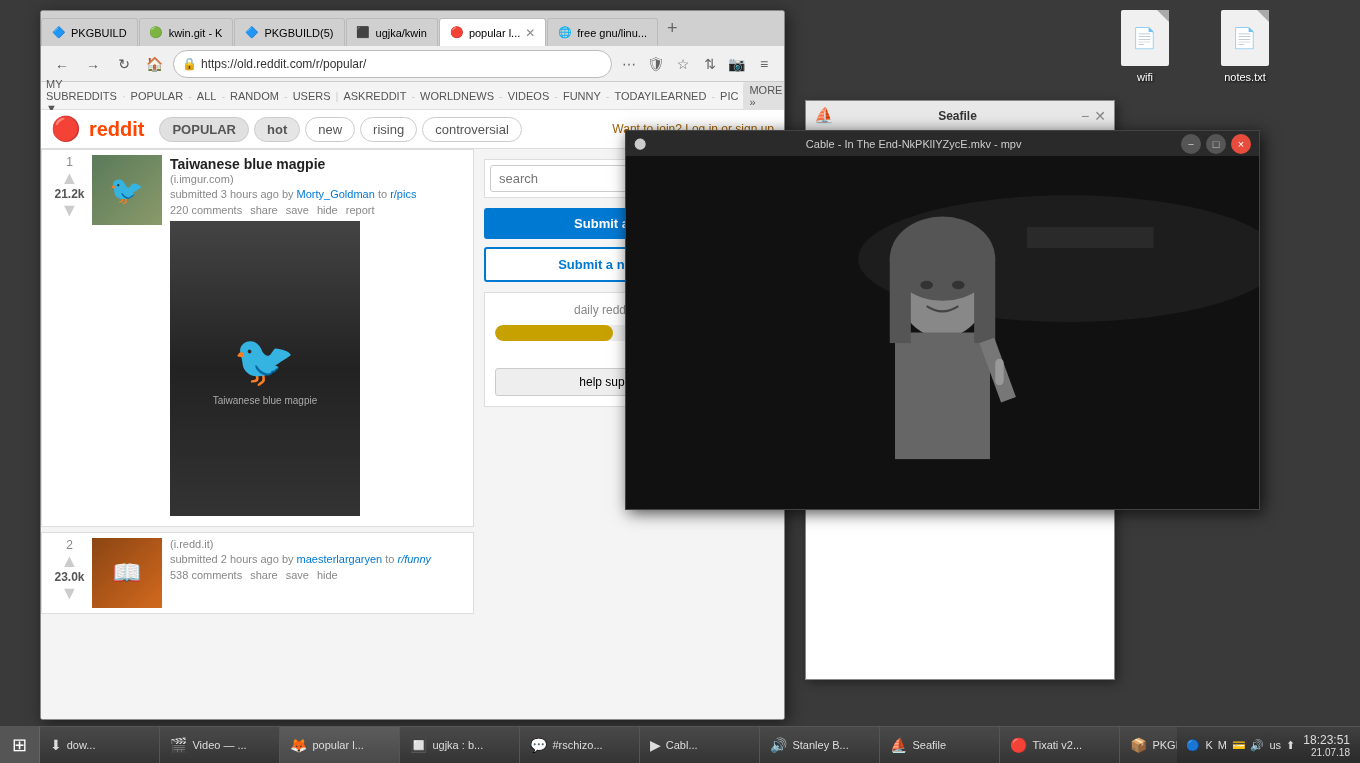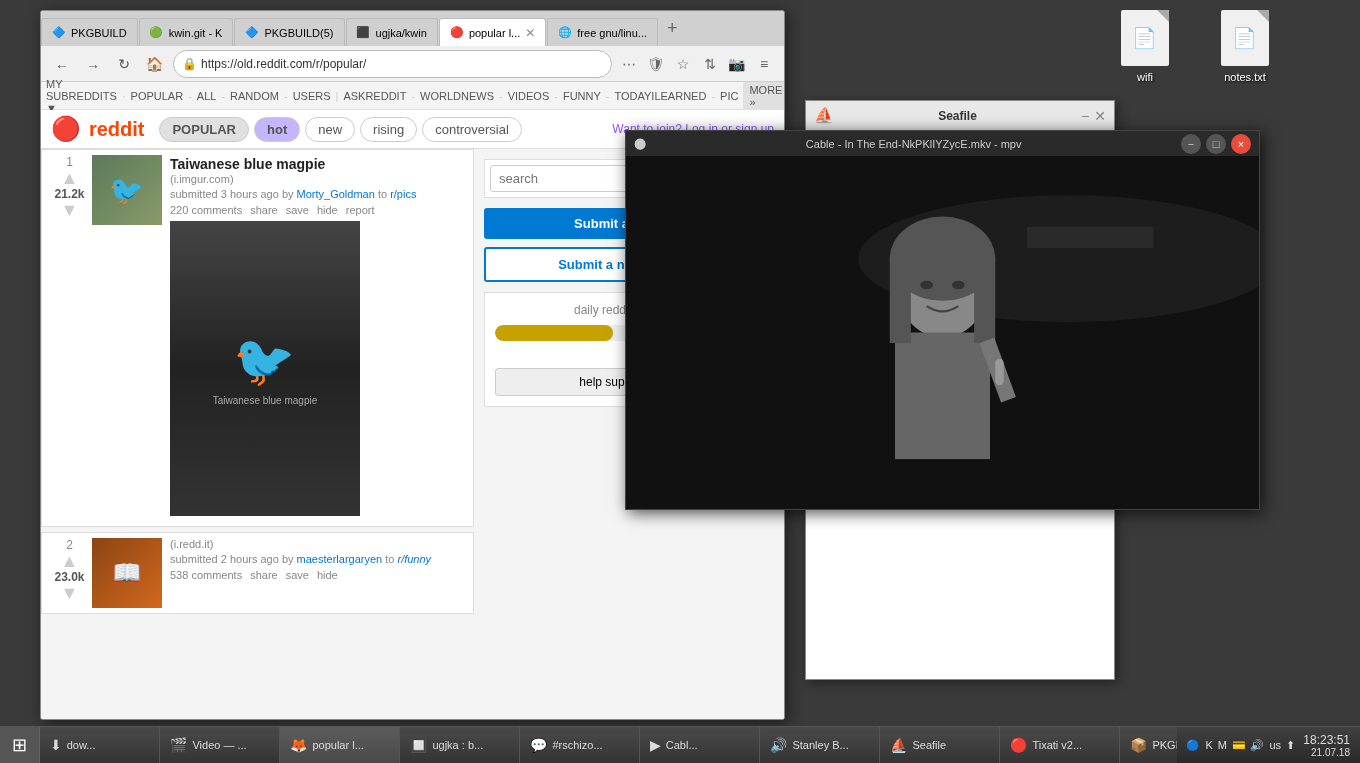--- a/index.html
+++ b/index.html
@@ -335,26 +335,26 @@
       <span class="more-btn">MORE »</span>
     </div>
 
     <div class="reddit-container">
 
       <div class="reddit-header">
         <span class="reddit-logo">🔴</span>
         <span class="reddit-wordmark">reddit</span>
         <div class="reddit-filters">
           <button class="reddit-filter-btn active">POPULAR</button>
-          <button class="reddit-filter-btn active" style="background:#c4b5fd;">hot</button>
+          <button class="reddit-filter-btn active" style="background:#e5e5e5;">hot</button>
           <button class="reddit-filter-btn">new</button>
           <button class="reddit-filter-btn">rising</button>
           <button class="reddit-filter-btn">controversial</button>
         </div>
-        <div style="margin-left:auto; font-size:12px; color:#8b5cf6;">
+        <div style="margin-left:auto; font-size:12px; color:#a16207;">
           Want to join? Log in or sign up
         </div>
       </div>
 
       <div class="reddit-content">
 
         <div class="reddit-main">
 
           <div class="post-item">
             <div class="vote-col">

